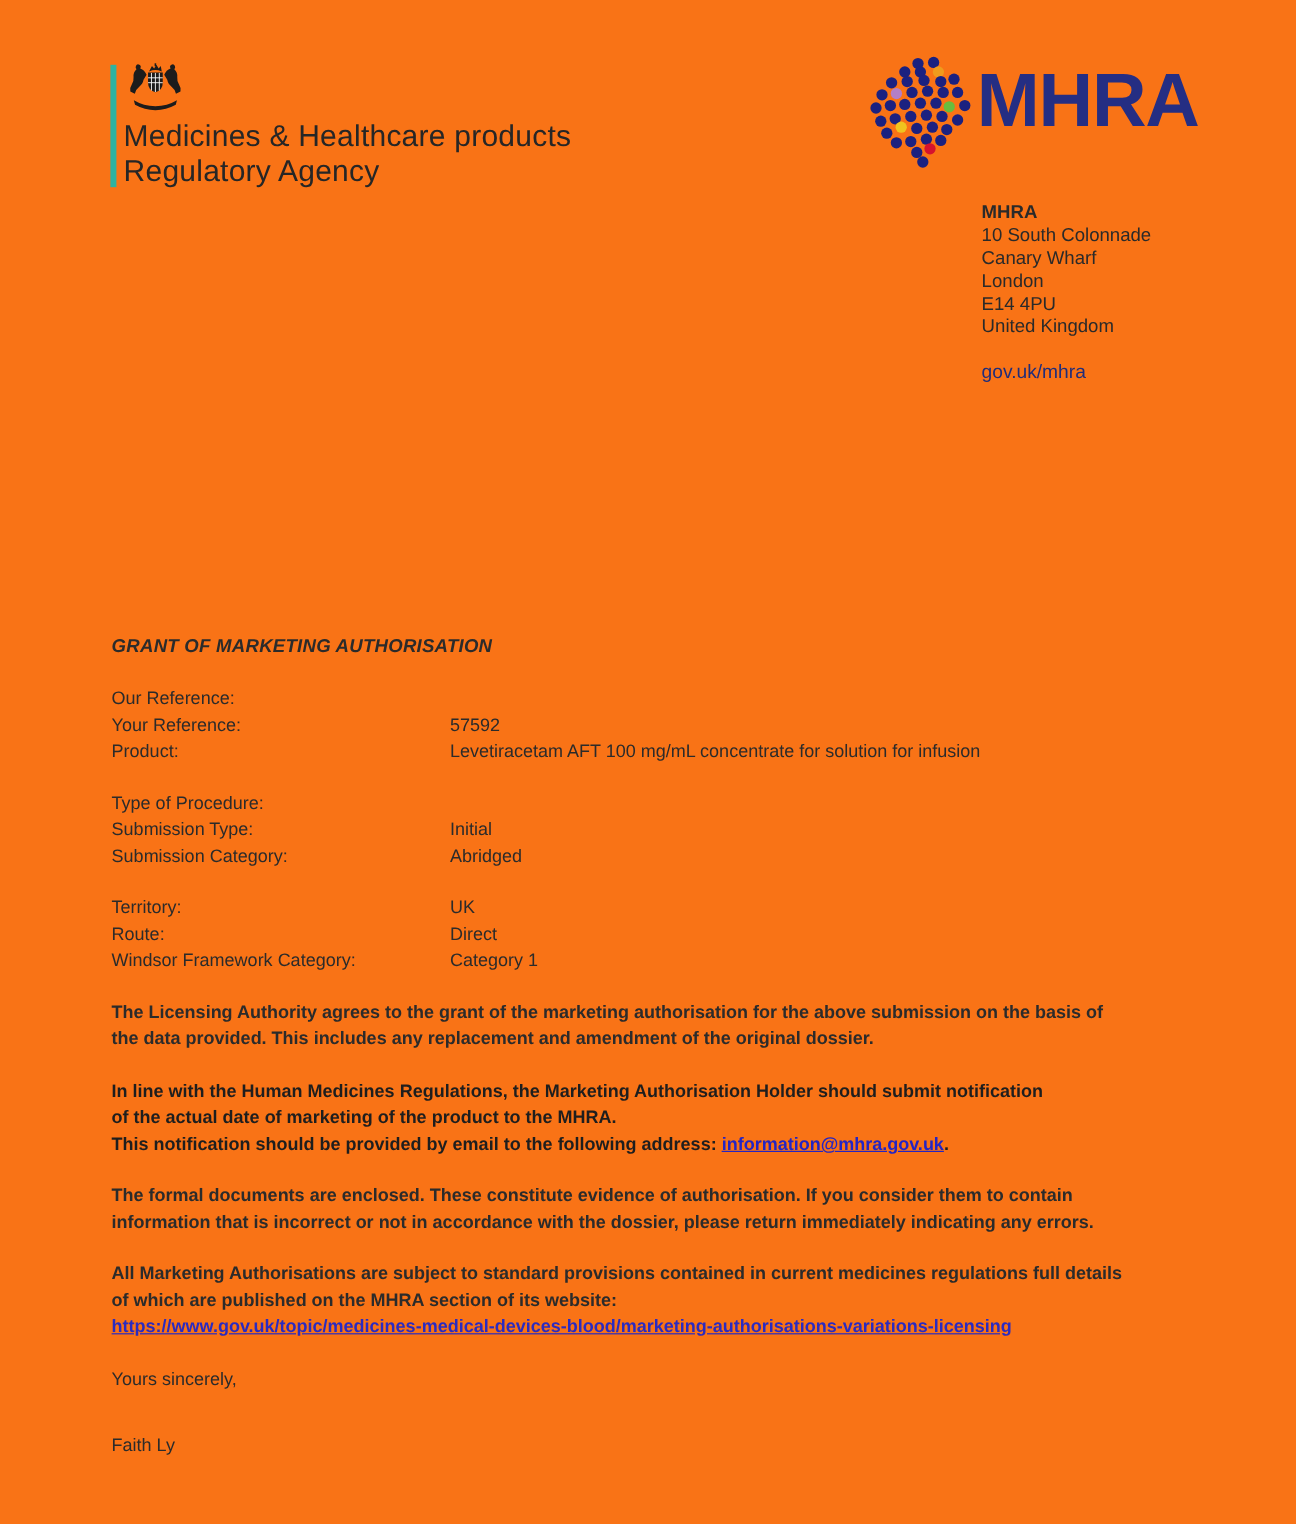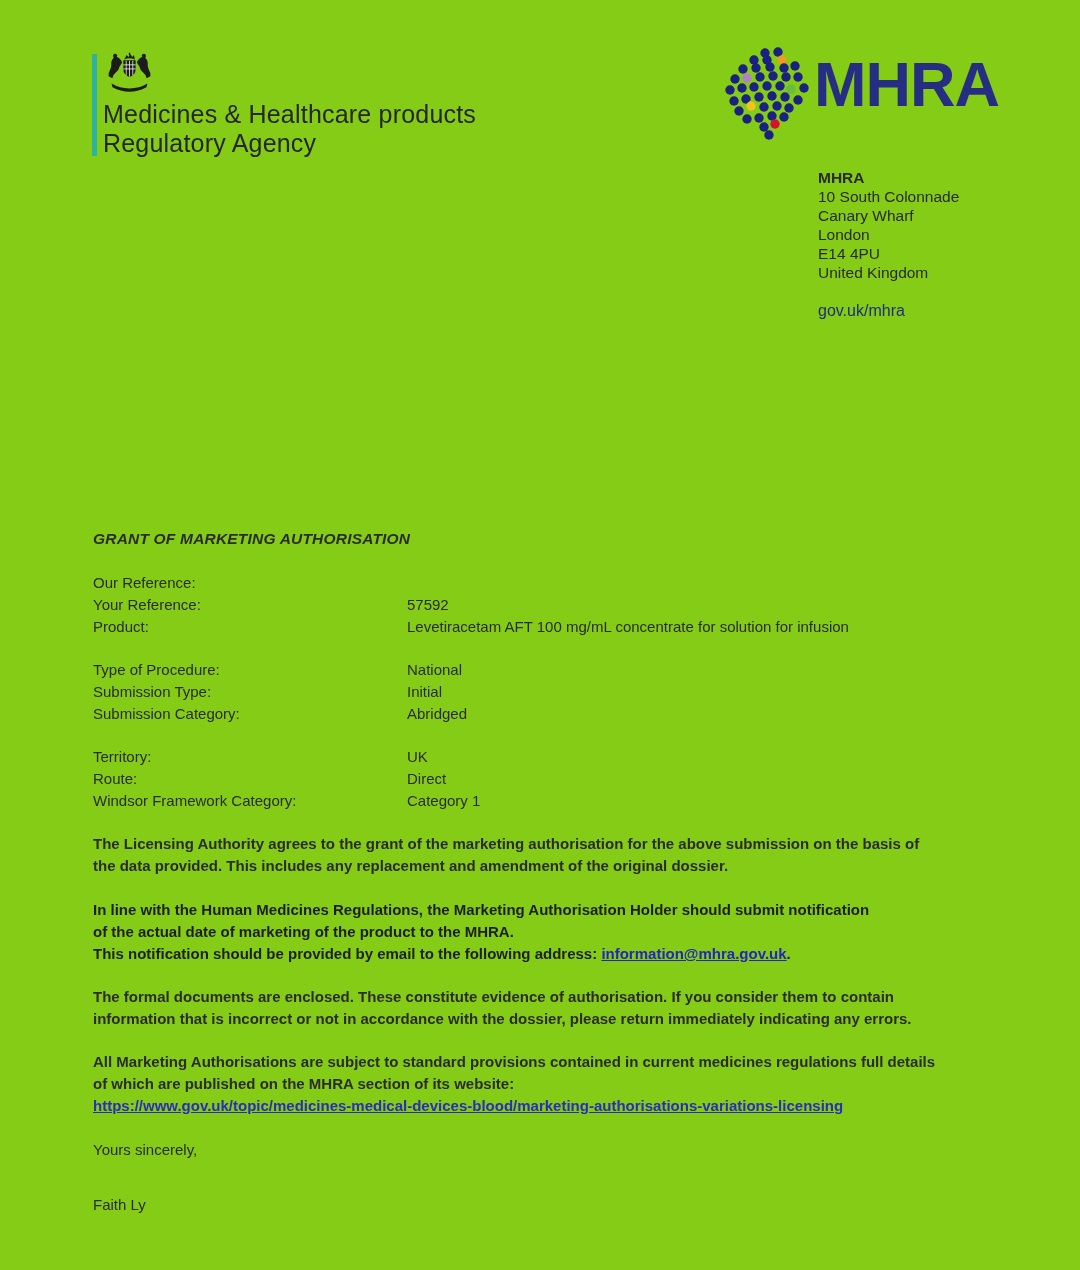--- a/index.html
+++ b/index.html
@@ -2,21 +2,21 @@
 <html><head>
 <meta charset="utf-8">
 <style>
   * { margin: 0; padding: 0; box-sizing: border-box; }
   html, body { background: #e8e8e8; }
   .page {
     position: relative;
     width: 1080px;
     height: 1270px;
     margin: 0 auto;
-    background: #84cc16;
+    background: #f97316;
     font-family: "Liberation Sans", sans-serif;
     color: #2b2b2b;
     overflow: hidden;
   }
 
   
   .brand-left { position: absolute; left: 92px; top: 52px; }
   .teal-bar {
     position: absolute; left: 0; top: 2px;
     width: 5px; height: 102px;
@@ -53,21 +53,21 @@
   }
 
   
   .letter-body {
     position: absolute; left: 93px; top: 528px;
     width: 905px;
     font-size: 15px; line-height: 22px; color: #2b2b2b;
   }
   .title { font-weight: bold; font-size: 15.5px; margin-bottom: 22px; letter-spacing: 0.2px; font-style: italic; }
   .ref-group { margin-bottom: 21px; }
-  .ref-row { display: flex; gap: 32px; }
+  .ref-row { display: flex; }
   .ref-label { width: 282px; flex: 0 0 282px; }
   .ref-value { flex: 1; }
   .para { margin-bottom: 21px; font-weight: bold; }
   .para.gap22 { margin-bottom: 22px; }
   .bold { font-weight: bold; color: #1e1e1e; }
   a.link {
     color: #2b2bc0; text-decoration: underline; cursor: pointer;
   }
   a.link.bold { color: #2424c4; }
   .closing { margin-bottom: 33px; }
@@ -173,21 +173,20 @@
       </div>
       <div class="ref-row">
         <div class="ref-label">Product:</div>
         <div class="ref-value">Levetiracetam AFT 100 mg/mL concentrate for solution for infusion</div>
       </div>
     </div>
 
     <div class="ref-group">
       <div class="ref-row">
         <div class="ref-label">Type of Procedure:</div>
-        <div class="ref-value">National</div>
       </div>
       <div class="ref-row">
         <div class="ref-label">Submission Type:</div>
         <div class="ref-value">Initial</div>
       </div>
       <div class="ref-row">
         <div class="ref-label">Submission Category:</div>
         <div class="ref-value">Abridged</div>
       </div>
     </div>

